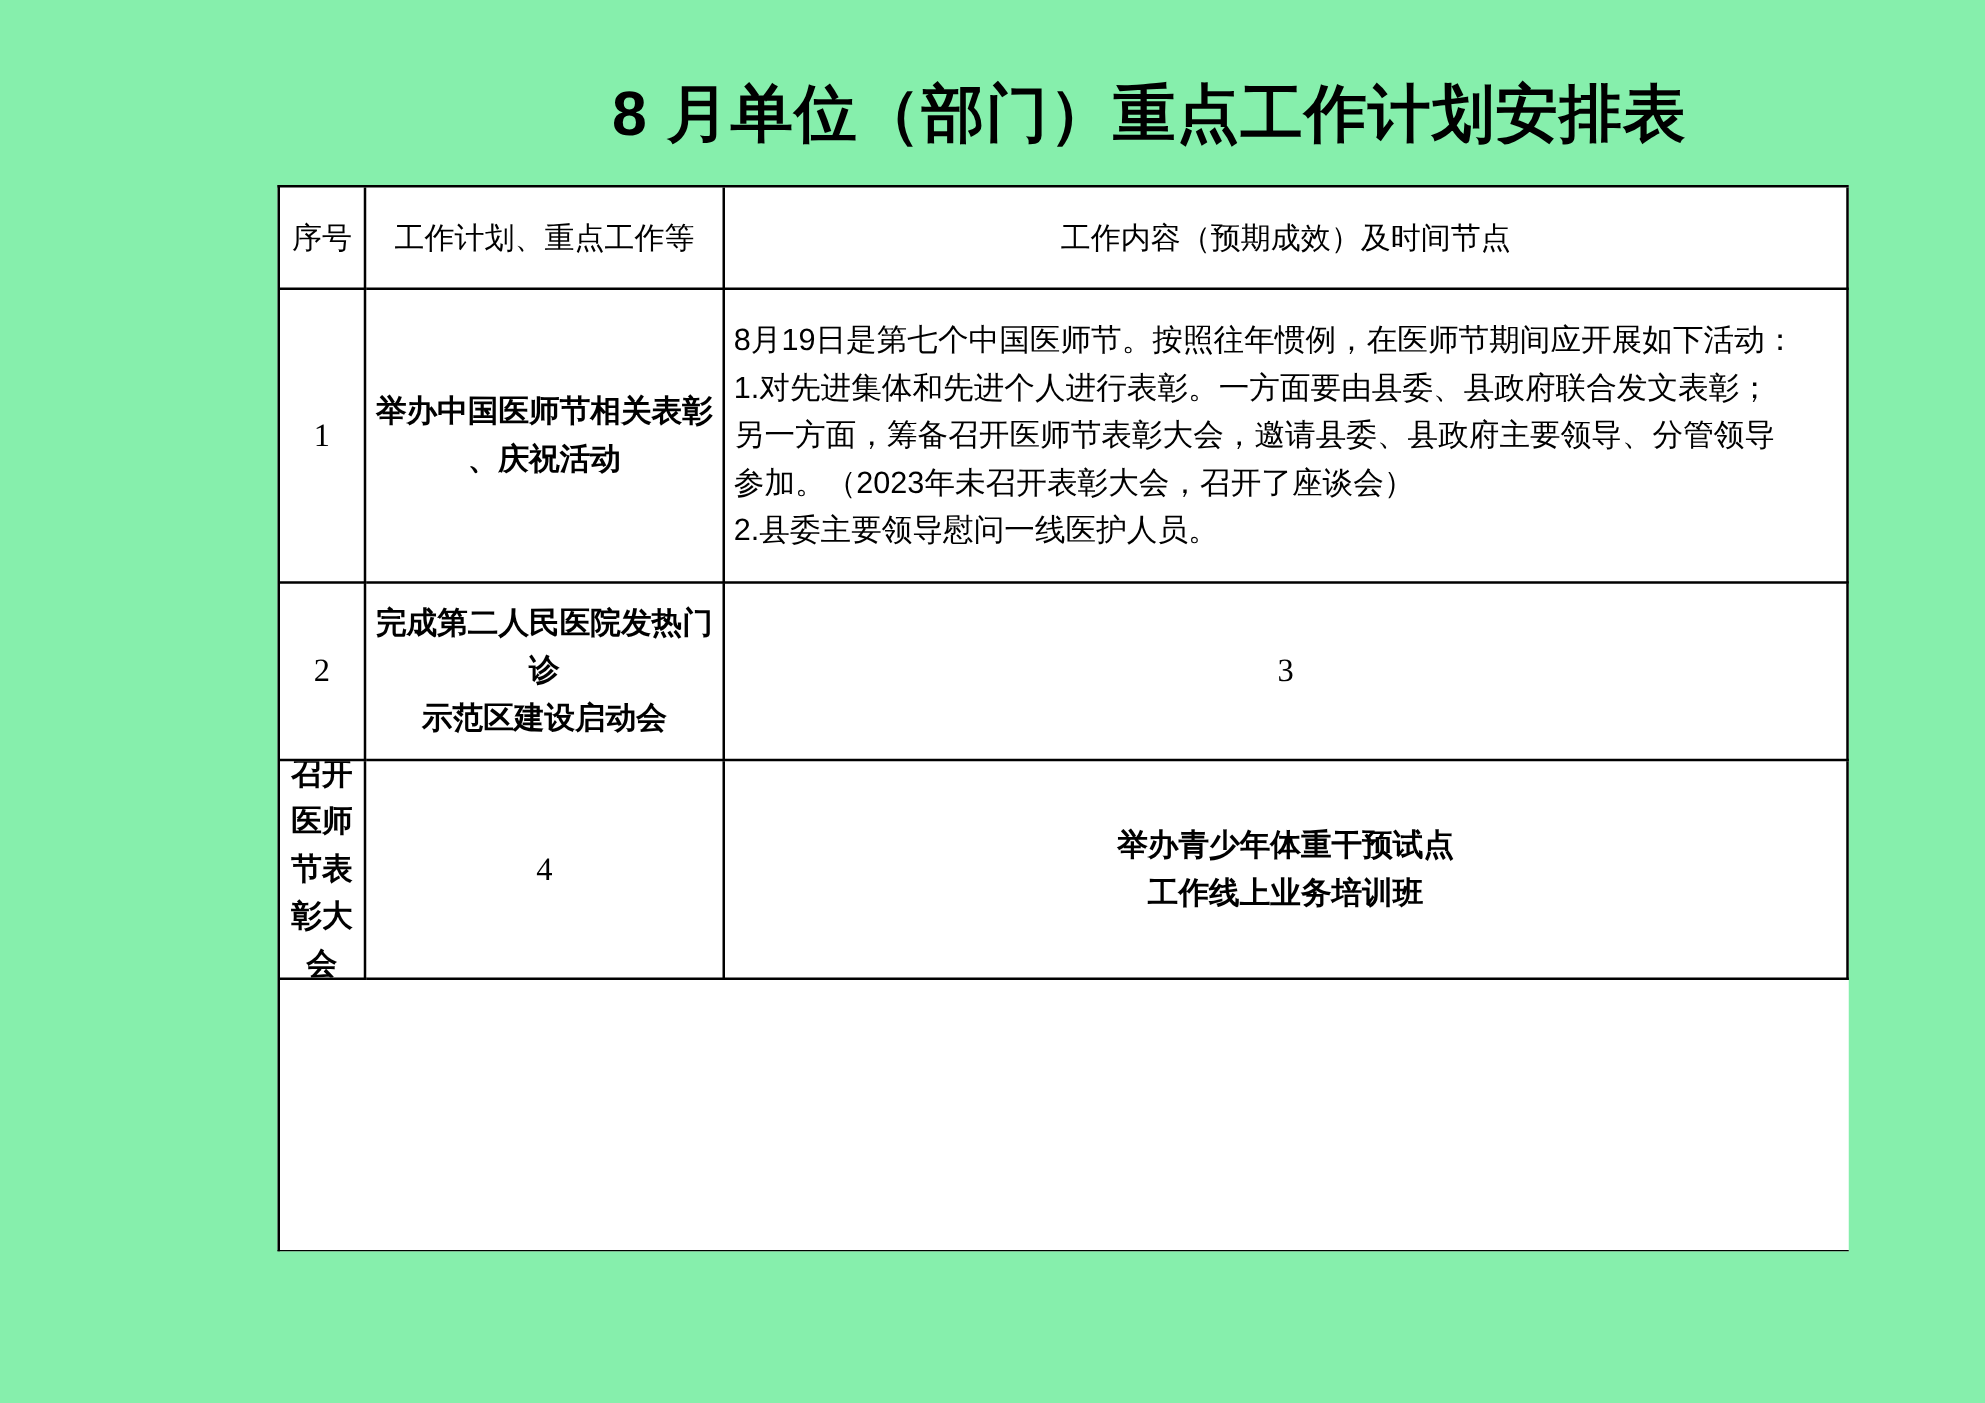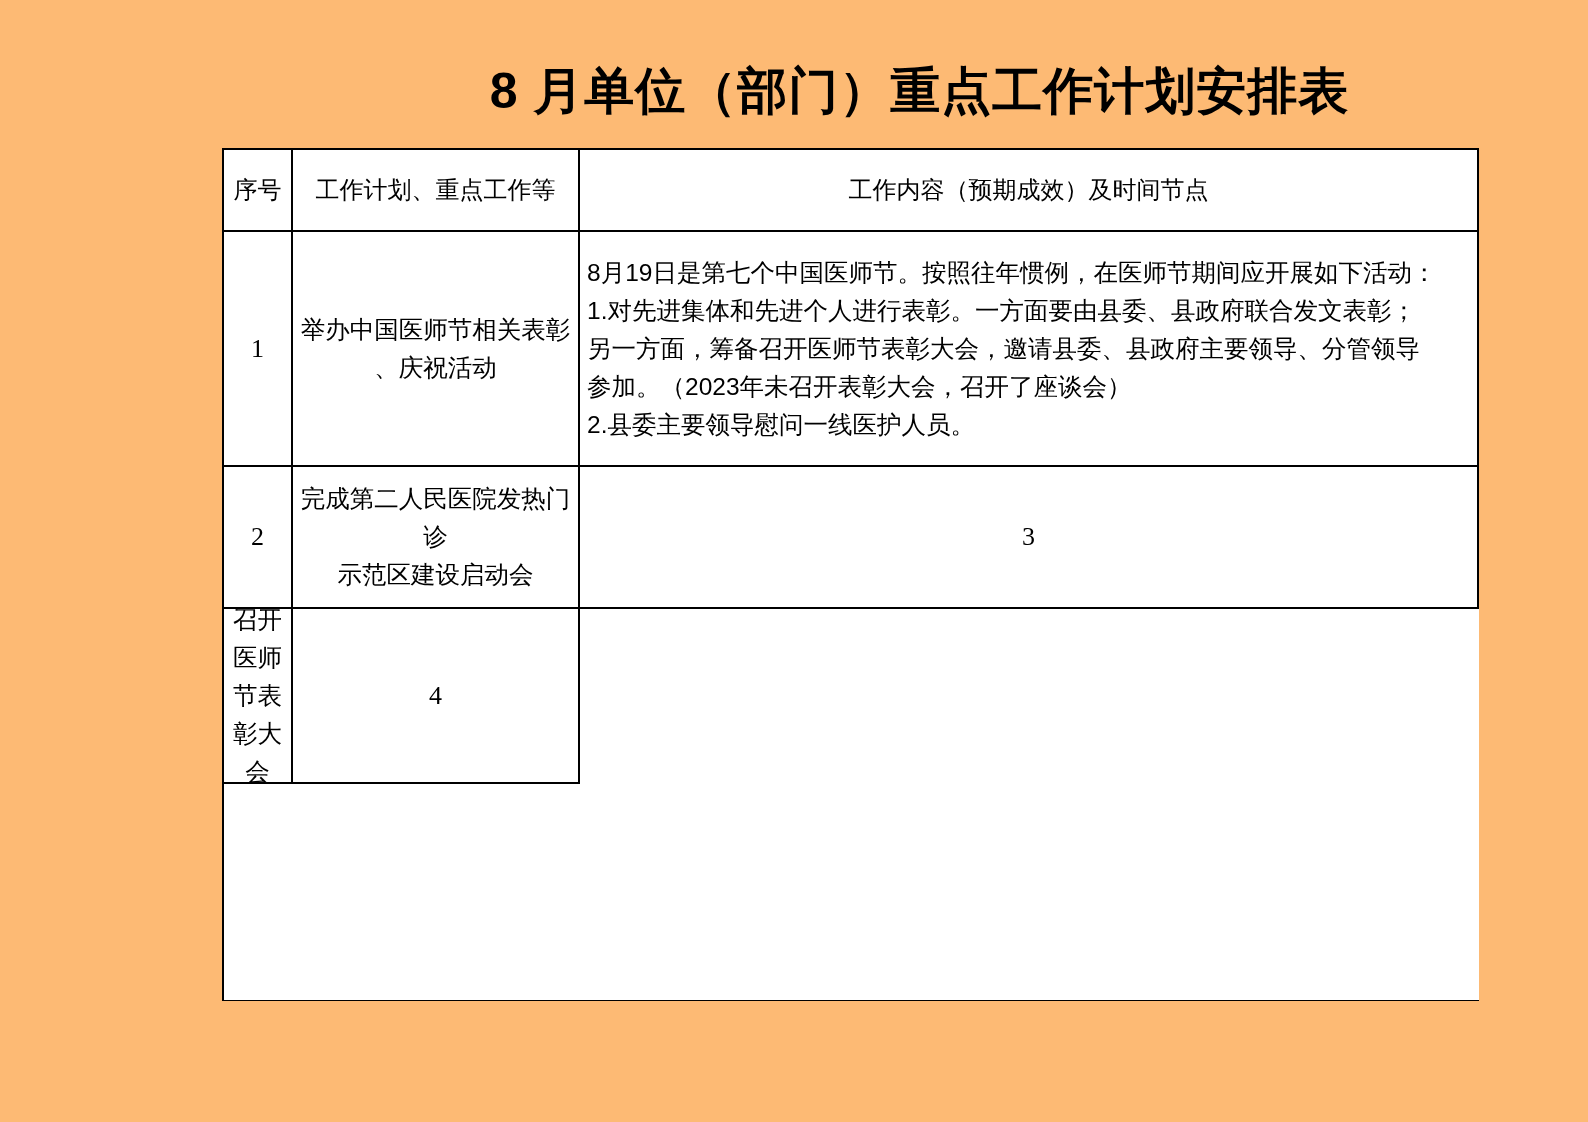--- a/index.html
+++ b/index.html
@@ -5,21 +5,21 @@
   html, body {
     margin: 0;
     padding: 0;
     background: #ffffff;
     font-family: "Liberation Sans", sans-serif;
   }
   .page {
     position: relative;
     width: 1588px;
     height: 1122px;
-    background: #fdba74;
+    background: #86efac;
     overflow: hidden;
     color: #000000;
   }
   .title-wrap {
     position: absolute;
     left: 222px;
     top: 62px;
     width: 1255px;
     text-align: center;
   }
@@ -65,21 +65,21 @@
     justify-content: center;
     font-family: "Liberation Serif", serif;
     font-size: 26px;
   }
   .c-plan {
     justify-content: center;
     text-align: center;
     font-size: 24.5px;
     line-height: 38px;
     white-space: pre-wrap;
-    font-weight: 400;
+    font-weight: 700;
     padding: 0 2px;
   }
   .c-content {
     justify-content: flex-start;
     text-align: left;
     font-size: 24.5px;
     line-height: 38px;
     white-space: pre-wrap;
     font-weight: 500;
     padding: 0 6px 0 7px;
@@ -111,16 +111,18 @@
 
     <div class="cell c-no">2</div>
     <div class="cell c-plan">完成第二人民医院发热门诊
 示范区建设启动会</div>
 
     <div class="cell c-no">3</div>
     <div class="cell c-plan">筹备召开医师节表彰大会
 设</div>
 
     <div class="cell c-no">4</div>
+    <div class="cell c-plan">举办青少年体重干预试点
+工作线上业务培训班</div>
 
   </div>
 
 </div>
 
 </body></html>

